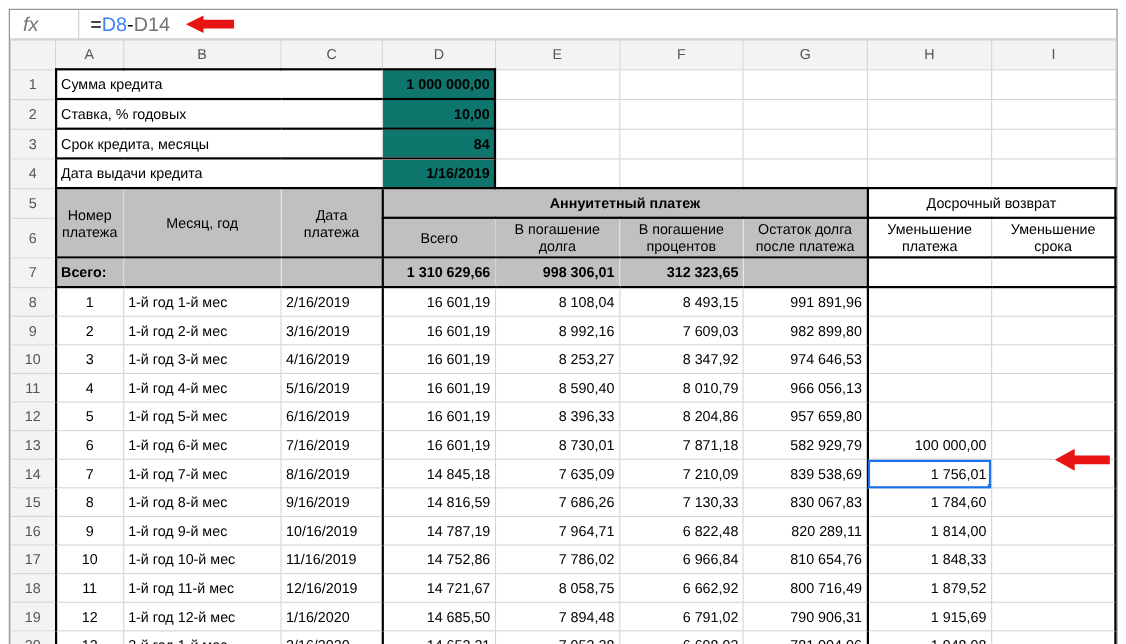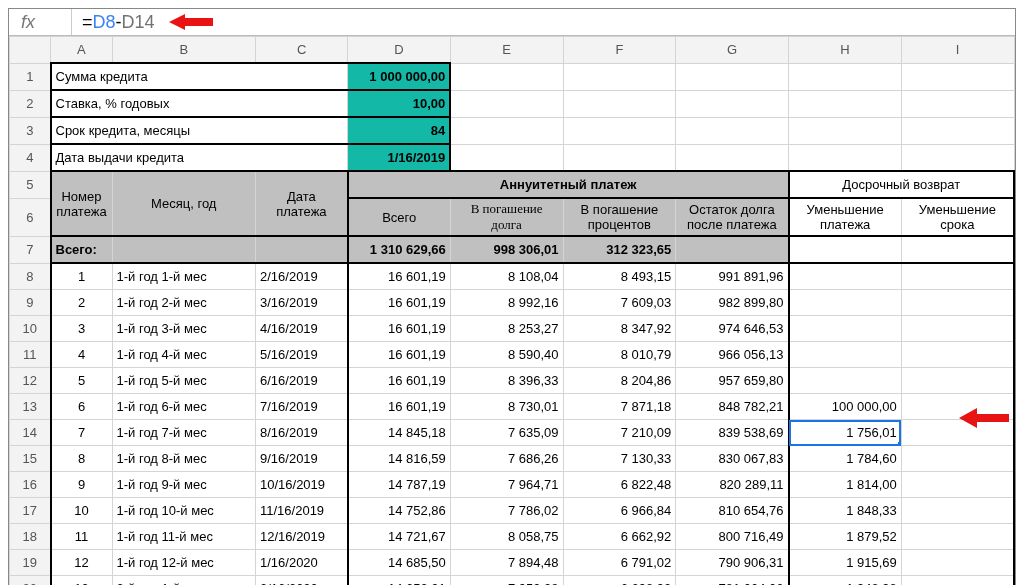--- a/index.html
+++ b/index.html
@@ -90,21 +90,21 @@
   col.F { width: 110px; }
   col.G { width: 110px; }
   col.H { width: 110px; }
   col.I { width: 110px; }
 
   
   .thick-t { border-top: 2px solid #000 !important; }
   .thick-b { border-bottom: 2px solid #000 !important; }
   .thick-l { border-left: 2px solid #000 !important; }
   .thick-r { border-right: 2px solid #000 !important; }
-  .yellow  { background: #14b8a6; }
+  .yellow  { background: #0f766e; }
   .bold    { font-weight: bold; }
   .center  { text-align: center; }
   .right   { text-align: right; }
   .left    { text-align: left; }
   .gray    { background: #c0c0c0; }
 
   
   .active-cell {
     outline: 2px solid #1a73e8;
     outline-offset: -2px;
@@ -219,21 +219,21 @@
     <td rowspan="2" class="gray center thick-t thick-l thick-b" style="white-space:normal;">Номер платежа</td>
     <td rowspan="2" class="gray center thick-t thick-b">Месяц, год</td>
     <td rowspan="2" class="gray center thick-t thick-b thick-r" style="white-space:normal;">Дата платежа</td>
     <td colspan="4" class="gray center bold thick-t thick-b thick-r">Аннуитетный платеж</td>
     <td colspan="2" class="center thick-t thick-r thick-b">Досрочный возврат</td>
   </tr>
 
   <tr>
     <th class="rhead">6</th>
     <td class="gray center thick-b">Всего</td>
-    <td class="gray center thick-b" style="white-space:normal;font-family:Liberation Serif, serif;">В погашение долга</td>
+    <td class="gray center thick-b" style="white-space:normal;">В погашение долга</td>
     <td class="gray center thick-b" style="white-space:normal;">В погашение процентов</td>
     <td class="gray center thick-b thick-r" style="white-space:normal;">Остаток долга после платежа</td>
     <td class="center thick-b" style="white-space:normal;margin-left:38px;">Уменьшение платежа</td>
     <td class="center thick-b thick-r" style="white-space:normal;">Уменьшение срока</td>
   </tr>
 
   <tr>
     <th class="rhead">7</th>
     <td class="gray bold thick-l thick-b left">Всего:</td>
     <td class="gray thick-b"></td>
@@ -309,21 +309,21 @@
             <td class="right thick-r"></td>
           </tr>
           <tr>
             <th class="rhead">13</th>
             <td class="center thick-l">6</td>
             <td class="left">1-й год 6-й мес</td>
             <td class="left thick-r">7/16/2019</td>
             <td class="right">16 601,19</td>
             <td class="right">8 730,01</td>
             <td class="right">7 871,18</td>
-            <td class="right thick-r">848 782,21</td>
+            <td class="right thick-r">582 929,79</td>
             <td class="right">100 000,00</td>
             <td class="right thick-r"></td>
           </tr>
           <tr>
             <th class="rhead">14</th>
             <td class="center thick-l">7</td>
             <td class="left">1-й год 7-й мес</td>
             <td class="left thick-r">8/16/2019</td>
             <td class="right">14 845,18</td>
             <td class="right">7 635,09</td>

